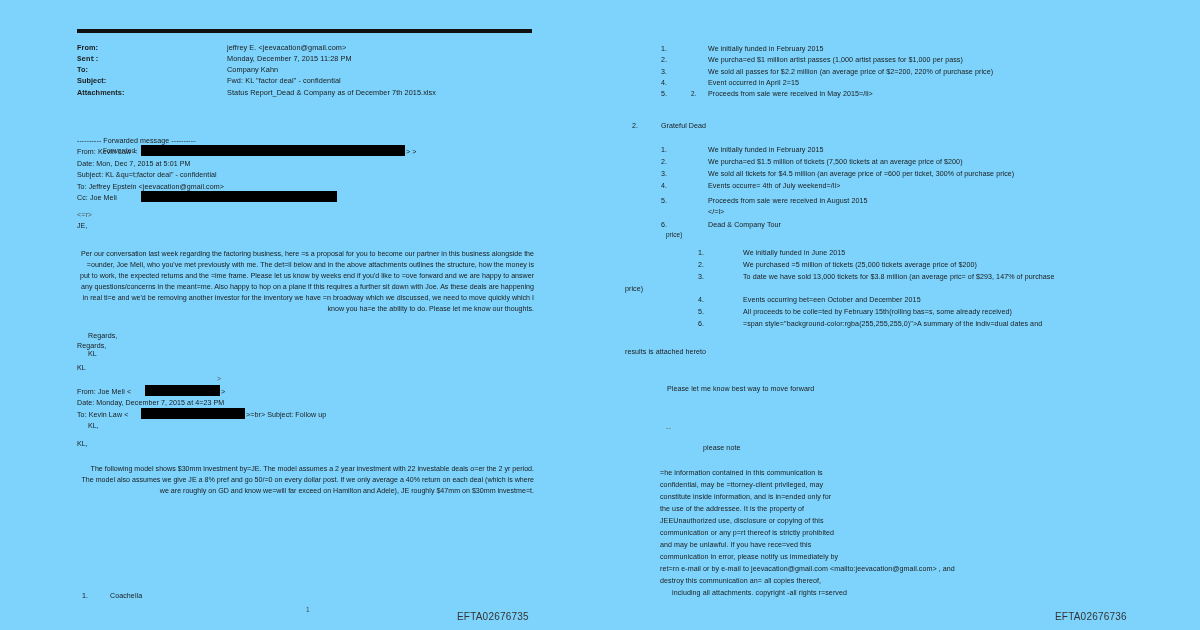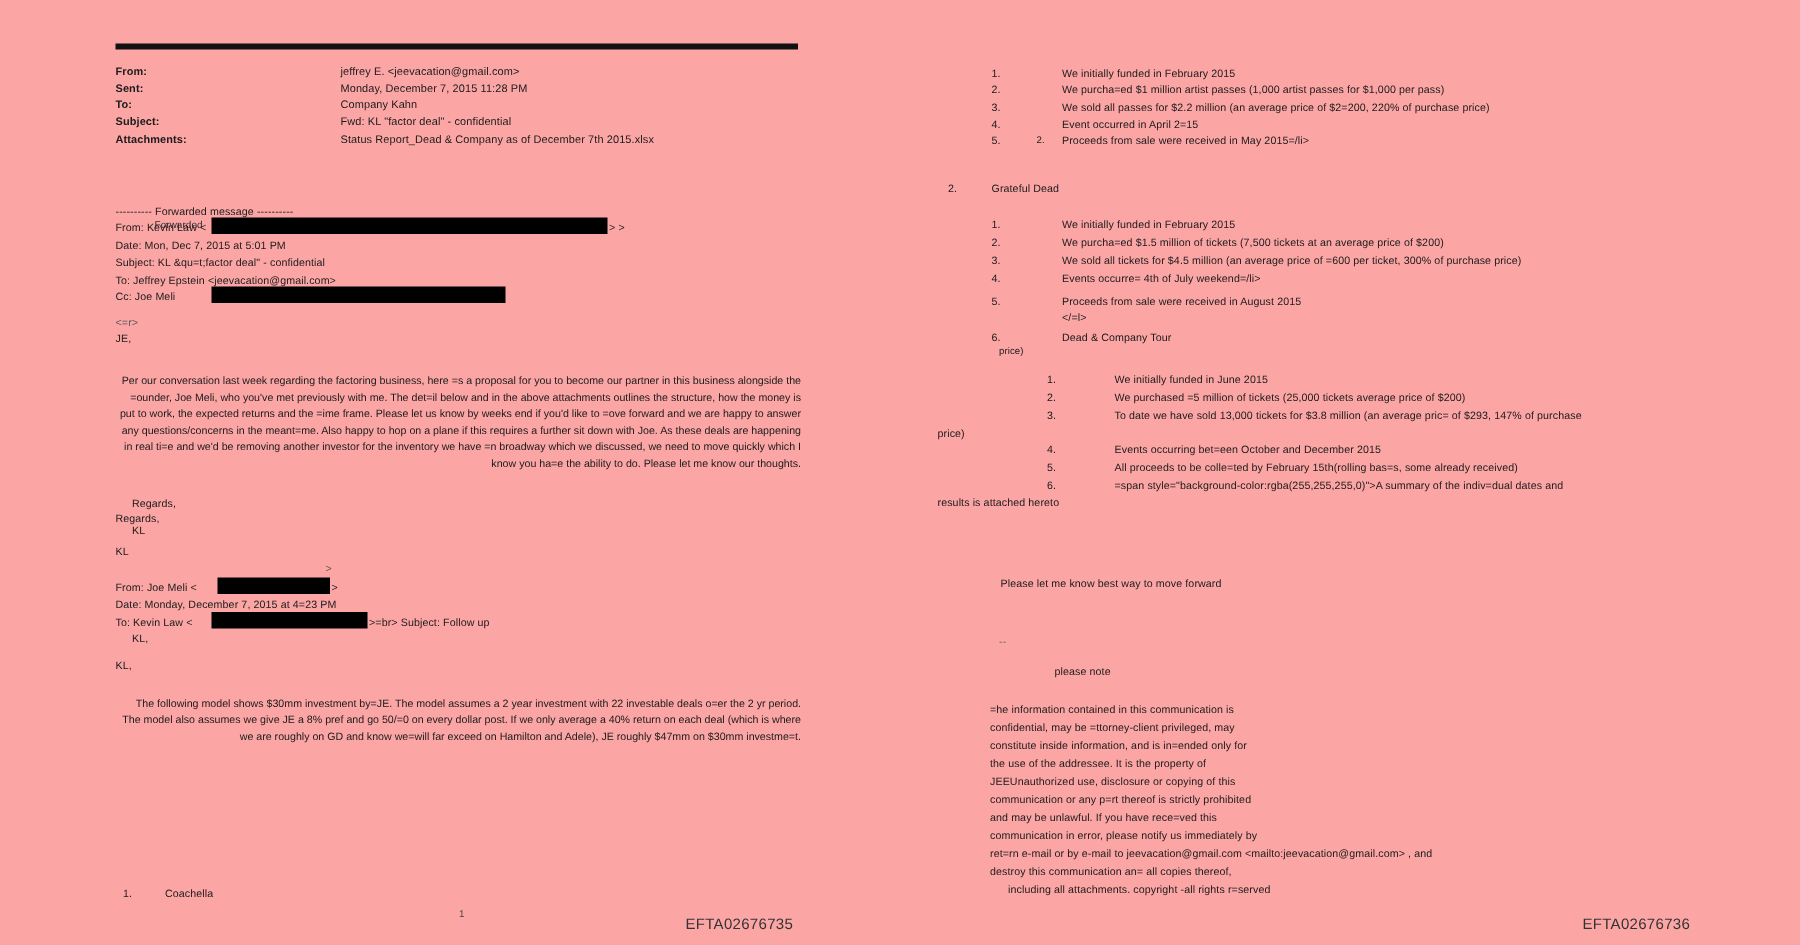--- a/index.html
+++ b/index.html
@@ -17,21 +17,21 @@
   }
   .sheet {
     position: relative;
     width: 1200px;
     height: 630px;
   }
   .page {
     position: absolute;
     top: 0;
     height: 630px;
-    background: #fca5a5;
+    background: #7dd3fc;
   }
   .page-left  { left: 0;   width: 600px; }
   .page-right { left: 600px; width: 600px; }
 
   
   .t {
     position: absolute;
     white-space: pre;
     font-size: 7.1px;
     line-height: 10.6px;
@@ -73,21 +73,21 @@
 <div class="sheet">
 
   <div class="page page-left">
 
     <div class="rule" style="left:77px; top:29px; width:455px; height:4px;"></div>
 
     <div>
       <div class="t hdr-label" style="left:77px; top:43px;">From:</div>
       <div class="t hdr-value" style="left:227px; top:43px;">jeffrey E. &lt;jeevacation@gmail.com&gt;</div>
 
-      <div class="t hdr-label" style="left:77px; top:54px;">Sent:</div>
+      <div class="t hdr-label" style="left:77px; top:54px;font-family:Liberation Mono, monospace;">Sent:</div>
       <div class="t hdr-value" style="left:227px; top:54px;">Monday, December 7, 2015 11:28 PM</div>
 
       <div class="t hdr-label" style="left:77px; top:65px;">To:</div>
       <div class="t hdr-value" style="left:227px; top:65px;">Company Kahn</div>
 
       <div class="t hdr-label" style="left:77px; top:76px;">Subject:</div>
       <div class="t hdr-value" style="left:227px; top:76px;">Fwd: KL "factor deal" - confidential</div>
 
       <div class="t hdr-label" style="left:77px; top:88px;">Attachments:</div>
       <div class="t hdr-value" style="left:227px; top:88px;">Status Report_Dead &amp; Company as of December 7th 2015.xlsx</div>
@@ -207,21 +207,21 @@
 
       <div class="t" style="left:98px; top:295px;">4.</div>
       <div class="t" style="left:143px; top:295px;">Events occurring bet=een October and December 2015</div>
 
       <div class="t" style="left:98px; top:307px;">5.</div>
       <div class="t" style="left:143px; top:307px;">All proceeds to be colle=ted by February 15th(rolling bas=s, some already received)</div>
 
       <div class="t" style="left:98px; top:319px;">6.</div>
       <div class="t" style="left:143px; top:319px;">=span style="background-color:rgba(255,255,255,0)"&gt;A summary of the indiv=dual dates and</div>
 
-      <div class="t" style="left:25px; top:330px;">results is attached hereto</div>
+      <div class="t" style="left:25px; top:347px;">results is attached hereto</div>
     </div>
 
     <div class="t" style="left:67px; top:358px;margin-top:26px;">Please let me know best way to move forward</div>
 
     <div class="t" style="left:66px; top:423px; color:#666;">--</div>
     <div class="t" style="left:83px; top:443px;padding-left:20px;">please note</div>
 
     <div>
       <div class="t" style="left:60px; top:468px;">=he information contained in this communication is</div>
       <div class="t" style="left:60px; top:480px;">confidential, may be =ttorney-client privileged, may</div>

